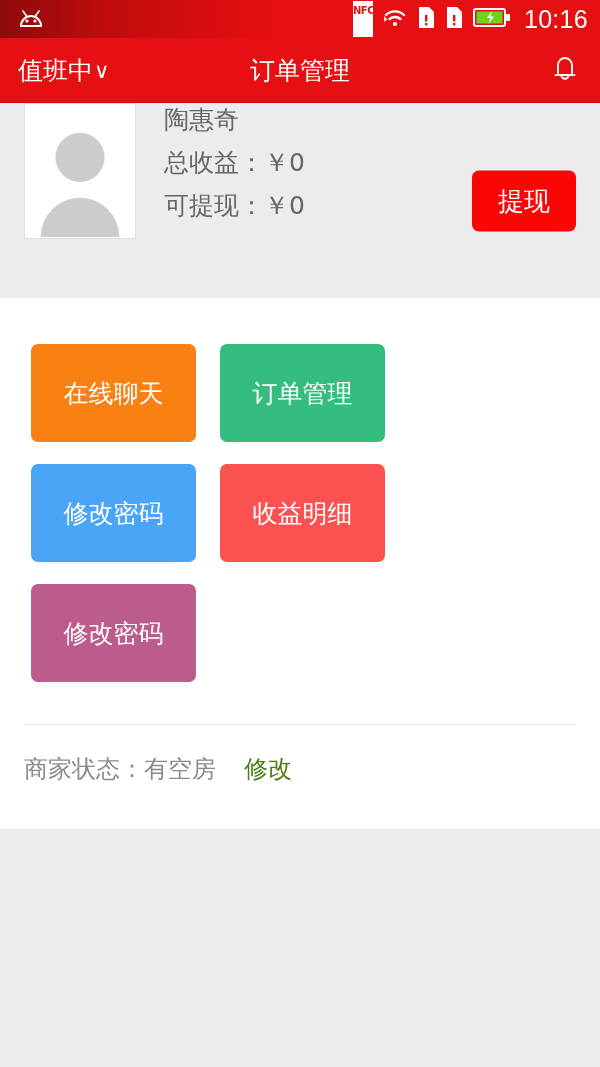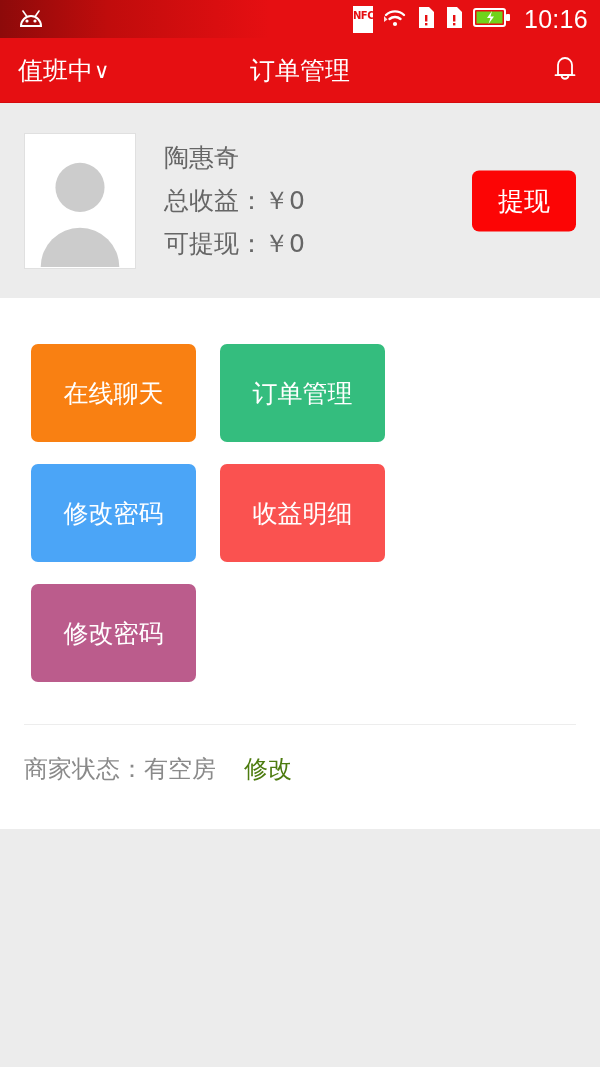--- a/index.html
+++ b/index.html
@@ -32,21 +32,21 @@
   .status-right {
     display: flex;
     align-items: center;
     gap: 9px;
   }
   .android-icon {
     display: block;
   }
   .nfc-icon {
     width: 20px;
-    height: 27px;
+    height: 36px;
     background: #fff;
     color: #e60f12;
     font-size: 10px;
     font-weight: bold;
     line-height: 20px;
     text-align: center;
     letter-spacing: -0.5px;
     font-family: "DejaVu Sans", sans-serif;
   }
   .status-time {
@@ -96,21 +96,21 @@
     top: 50%;
     transform: translateY(-50%);
     cursor: pointer;
   }
 
   
   .profile-section {
     background: #ececec;
     height: 195px;
     display: flex;
-    align-items: center;
+    align-items: flex-start;
     padding: 0 24px;
     box-sizing: border-box;
     position: relative;
   }
   .avatar {
     width: 112px;
     height: 136px;
     background: #fff;
     border: 1px solid #e0e0e0;
     box-sizing: border-box;

